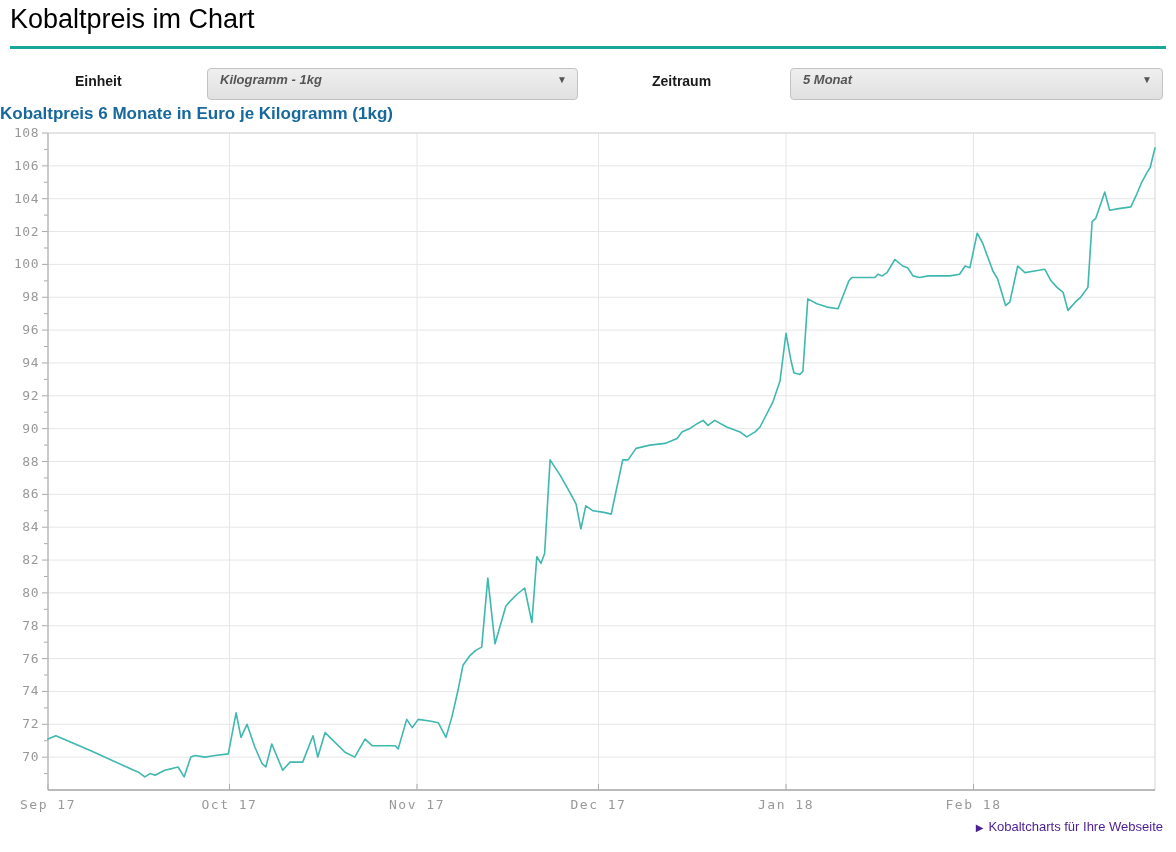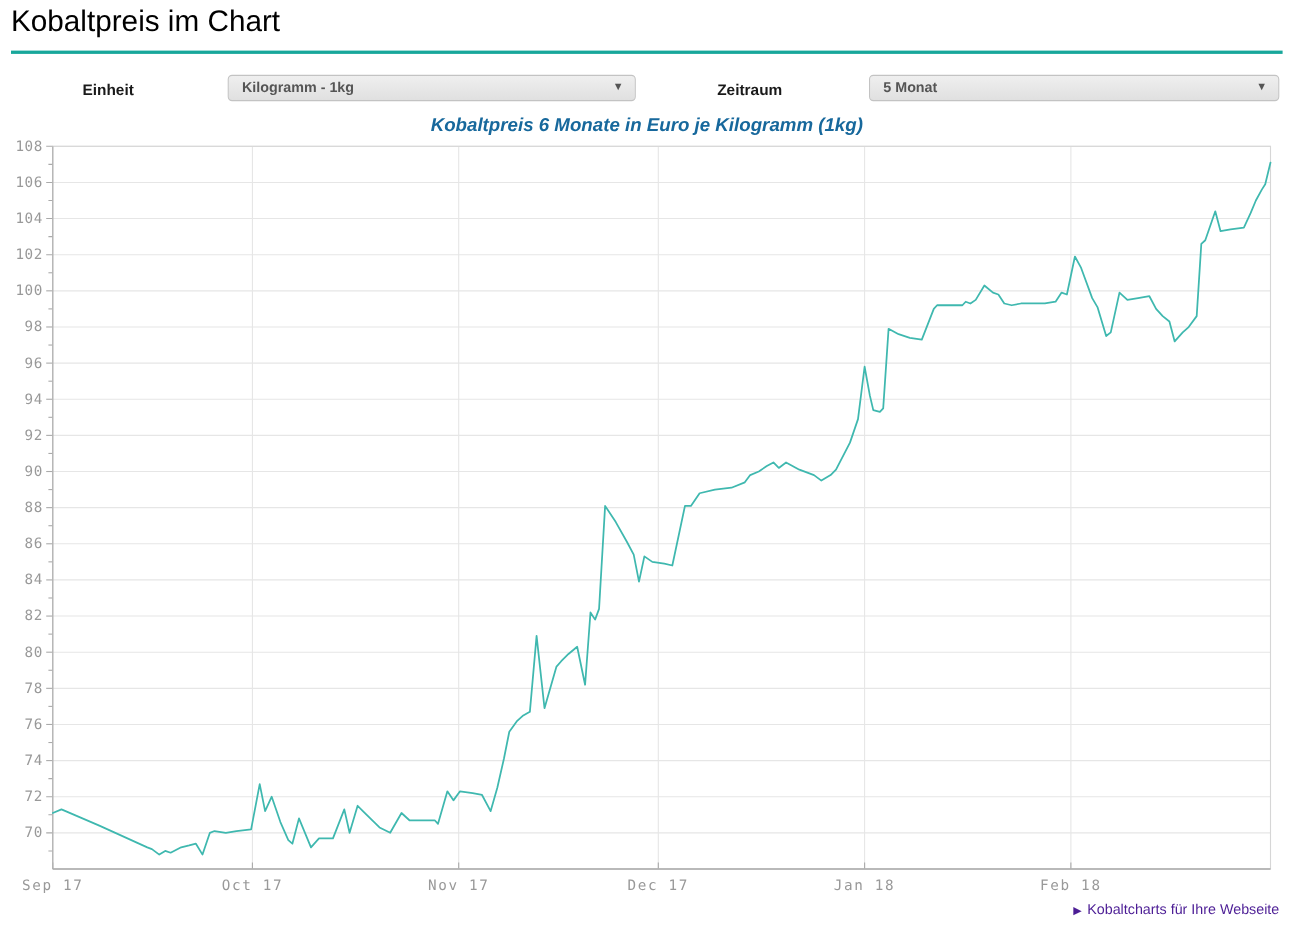--- a/index.html
+++ b/index.html
@@ -3,28 +3,28 @@
 <meta charset="utf-8">
 <style>
   html,body{margin:0;padding:0;background:#fff;}
   #page{position:relative;width:1176px;height:852px;background:#fff;overflow:hidden;
         font-family:"Liberation Sans",sans-serif;}
   #main-title{position:absolute;left:10px;top:4px;margin:0;font-size:27px;font-weight:400;}
   #divider{position:absolute;left:10px;right:10px;top:46px;height:3px;}
   .ctl-label{position:absolute;top:70px;font-size:14px;font-weight:bold;color:#1a1a1a;line-height:22px;}
   #einheit-label{left:75px;}
   #zeitraum-label{left:652px;}
-  .dropdown{position:absolute;top:68px;height:24px;border:1px solid #c3c3c3;border-radius:4px;
-            background:linear-gradient(#efefef,#e0e0e0);cursor:pointer;box-sizing:border-box;}
+  .dropdown{position:absolute;top:68px;height:32px;border:1px solid #c3c3c3;border-radius:4px;
+            background:linear-gradient(#efefef,#e0e0e0);cursor:pointer;box-sizing:border-box;font-style:italic;}
   #einheit-select{left:207px;width:371px;}
   #zeitraum-select{left:790px;width:373px;}
   .dropdown .val{position:absolute;left:12px;top:0;line-height:22px;font-size:13px;font-weight:bold;color:#555;}
   .dropdown .arrow{position:absolute;right:10px;top:0;line-height:22px;font-size:10px;color:#555;}
-  #chart-title{position:absolute;left:0;top:104px;width:100%;text-align:center;
-               font-size:17px;font-weight:bold;font-style:italic;}
+  #chart-title{position:absolute;left:0;top:104px;width:100%;text-align:left;
+               font-size:17px;font-weight:bold;}
   #chart-svg{position:absolute;left:0;top:125px;}
   #footer-link{position:absolute;top:819px;right:13px;font-size:13px;cursor:pointer;}
   #footer-link .tri{font-size:10px;margin-right:5px;}
   text{font-family:"DejaVu Sans Mono","Liberation Mono",monospace;}
 </style>
 </head>
 <body>
 
 <div id="page">
 

